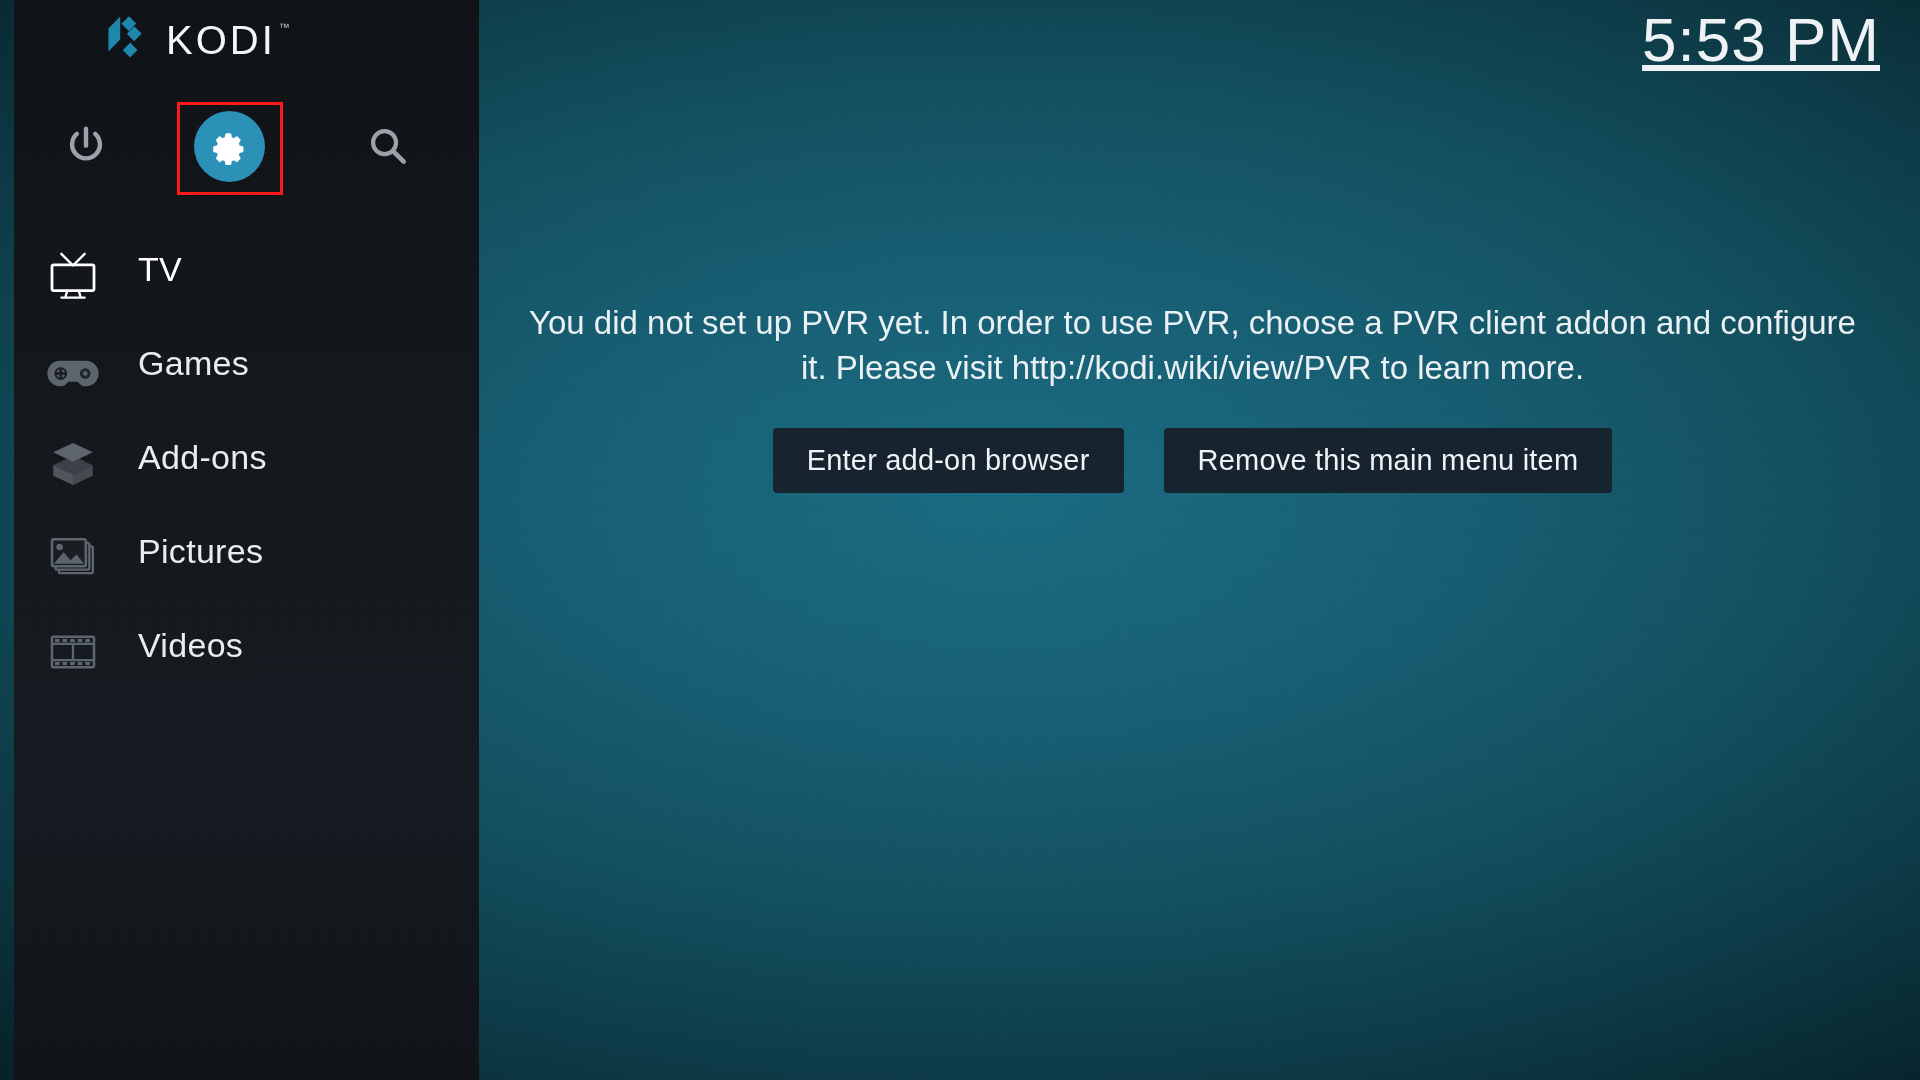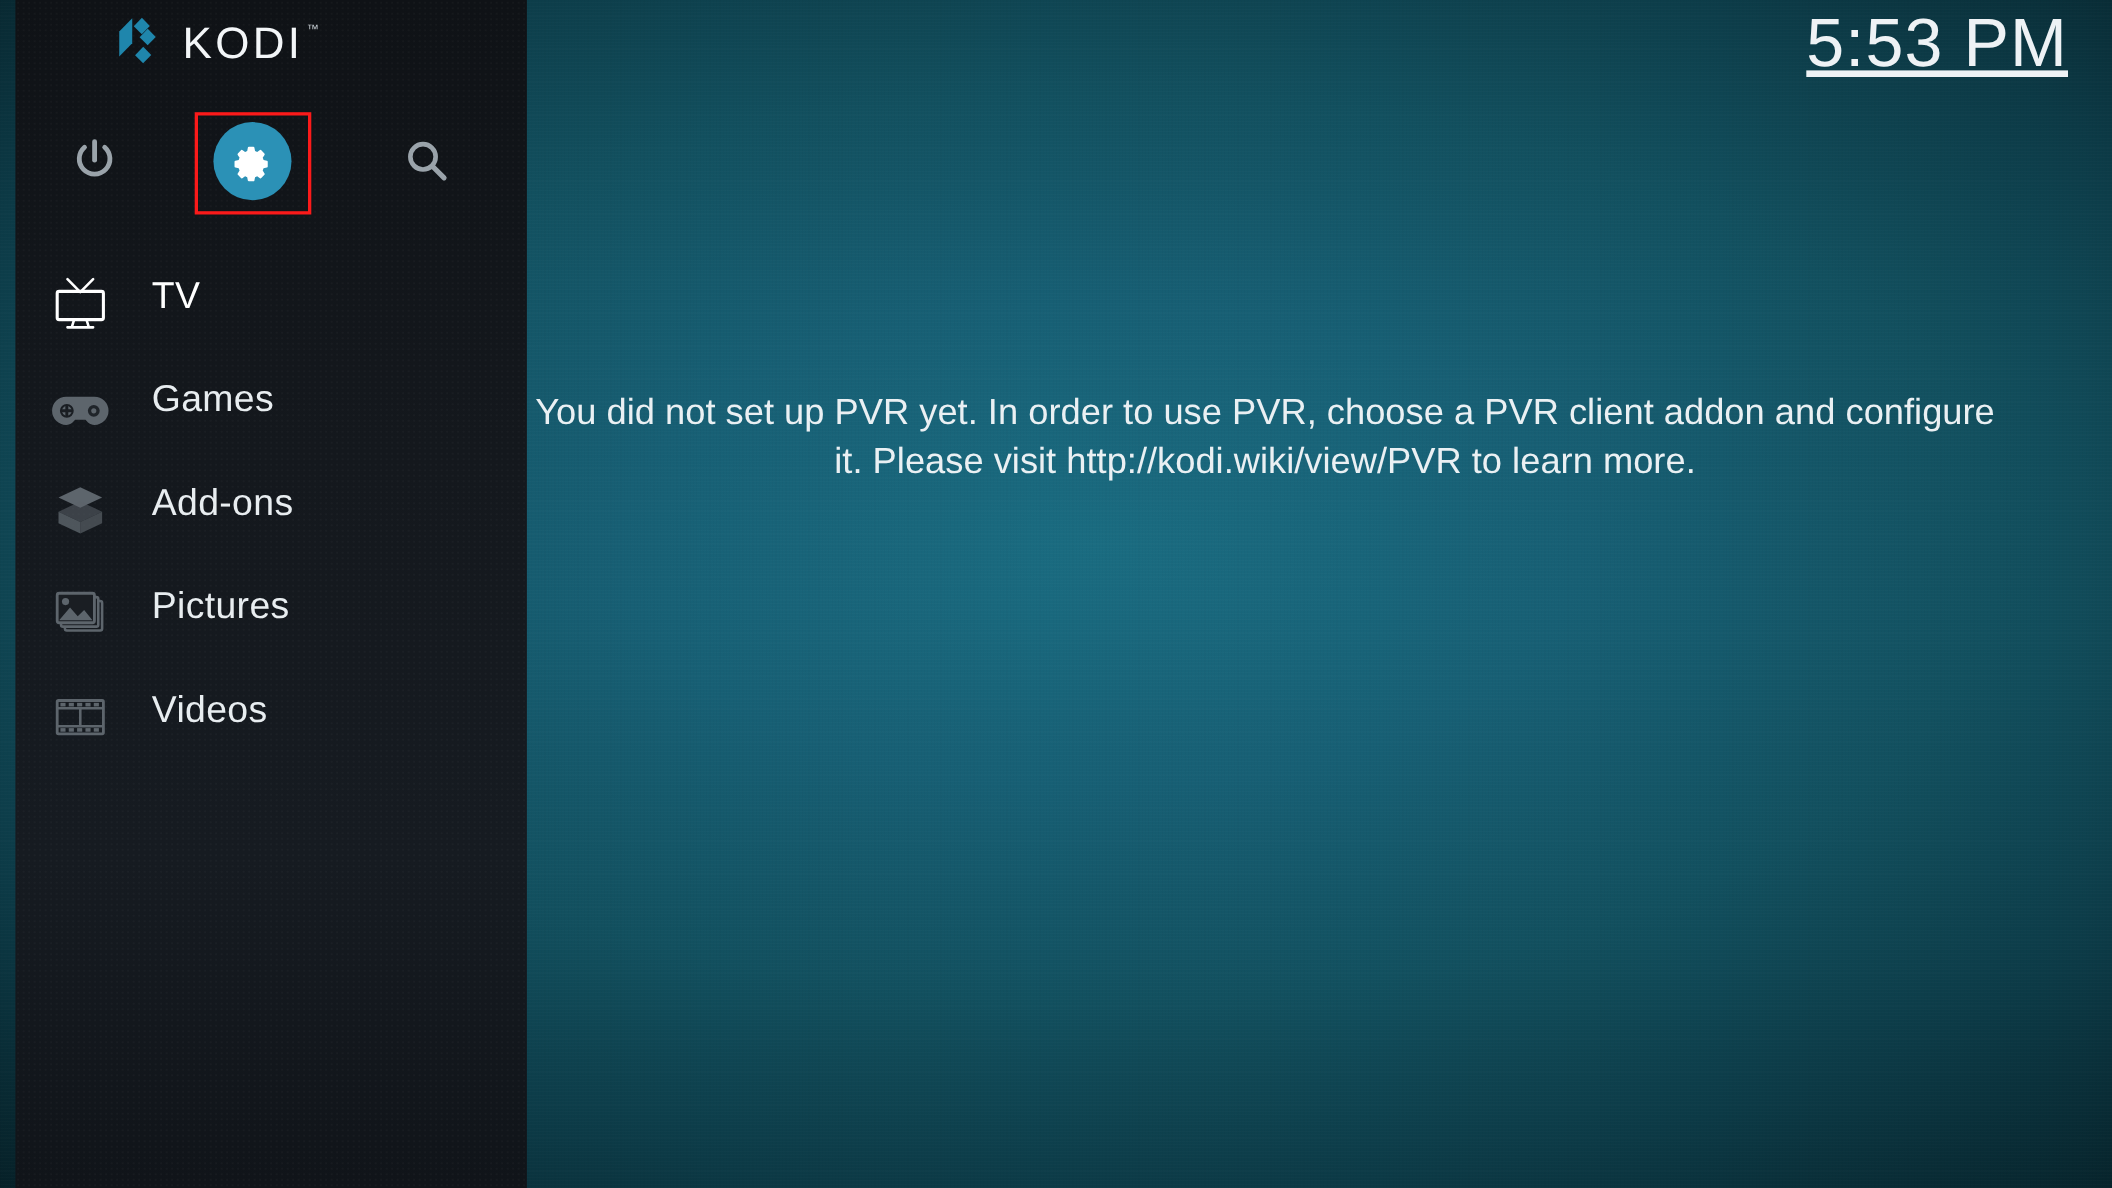--- a/index.html
+++ b/index.html
@@ -138,22 +138,22 @@
     line-height:1.15;
     white-space:nowrap;
     text-decoration:underline;
   }
 
   
   #content {
     position:absolute;
     left:465px; top:0;
     width:1455px; height:820px;
-    display:flex; flex-direction:row;
-    align-items:center; 
+    display:flex; flex-direction:column;
+    align-items:center; justify-content:center;
     z-index:4;
   }
   #message {
     width:1370px;
     text-align:center;
     font-size:33px;
     font-weight:300;
     color:#eaf0f3;
     line-height:1.36;
     margin-top:-26px;
@@ -310,15 +310,19 @@
 
 
 
     </div>
   </div>
 
   <div id="clock">5:53 PM</div>
 
   <div id="content">
     <div id="message">You did not set up PVR yet. In order to use PVR, choose a PVR client addon and configure it. Please visit http://kodi.wiki/view/PVR to learn more.</div>
+    <div id="buttons">
+      <button class="action-btn">Enter add-on browser</button>
+      <button class="action-btn">Remove this main menu item</button>
+    </div>
   </div>
 
 </div>
 
 </body></html>

